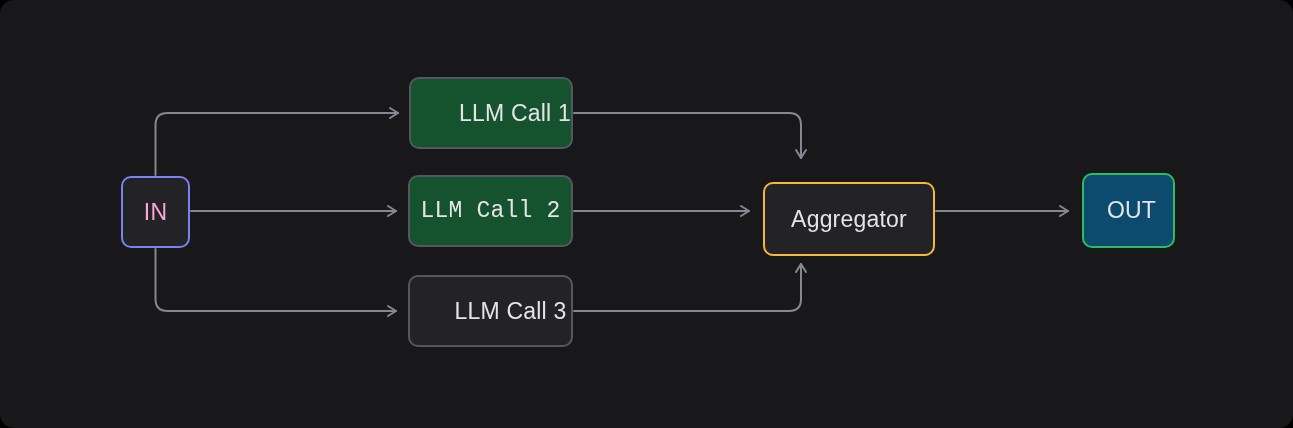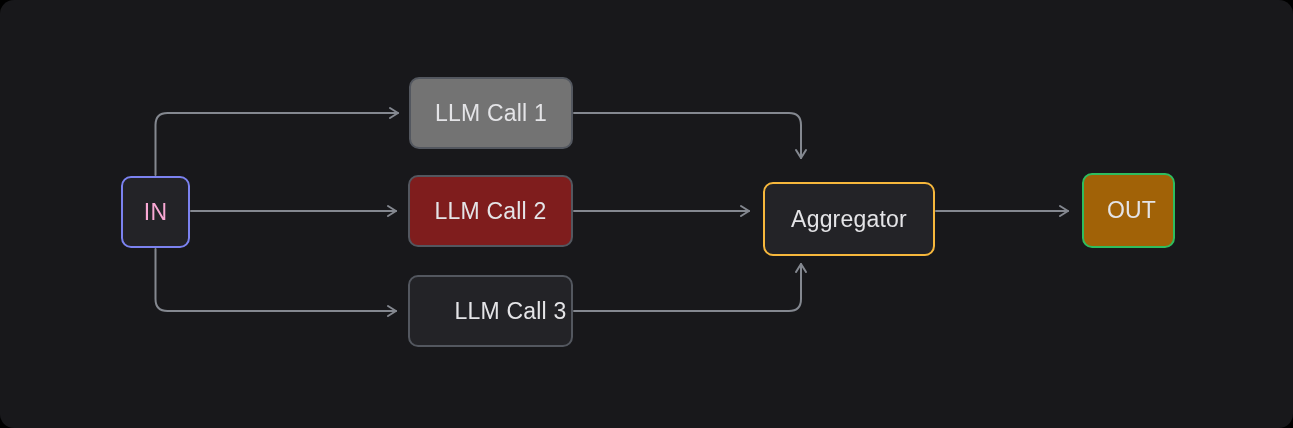--- a/index.html
+++ b/index.html
@@ -70,33 +70,33 @@
     <path class="edge" d="M 574 113 L 789 113 Q 801 113 801 125 L 801 158" marker-end="url(#arrow)" stroke="#848890"></path>
     <path class="edge" d="M 574 211 L 749 211" marker-end="url(#arrow)" stroke="#848890"></path>
     <path class="edge" d="M 574 311 L 789 311 Q 801 311 801 299 L 801 264" marker-end="url(#arrow)" stroke="#848890"></path>
     <path class="edge" d="M 936 211 L 1068 211" marker-end="url(#arrow)" stroke="#848890"></path>
   </svg>
 
   <div class="node node-in" style="border-color: rgb(123, 130, 240); background: rgb(35, 35, 39); color: #f9a8d4;">
     <span class="node-label">IN</span>
   </div>
 
-  <div class="node node-llm-call-1" style="border-color: rgb(83, 87, 95); background: #737373; color: rgb(228, 228, 231);">
+  <div class="node node-llm-call-1" style="border-color: rgb(83, 87, 95); background: #14532d; color: rgb(228, 228, 231); justify-content: flex-end;">
     <span class="node-label">LLM Call 1</span>
   </div>
 
-  <div class="node node-llm-call-2" style="border-color: rgb(83, 87, 95); background: #7f1d1d; color: rgb(228, 228, 231);">
+  <div class="node node-llm-call-2" style="border-color: rgb(83, 87, 95); background: #14532d; color: rgb(228, 228, 231); font-family: Liberation Mono, monospace;">
     <span class="node-label">LLM Call 2</span>
   </div>
 
   <div class="node node-llm-call-3" style="border-color: rgb(83, 87, 95); background: rgb(35, 35, 39); color: rgb(228, 228, 231); padding-left: 40px;">
     <span class="node-label">LLM Call 3</span>
   </div>
 
   <div class="node node-aggregator" style="border-color: rgb(246, 183, 60); background: rgb(35, 35, 39); color: rgb(228, 228, 231); margin-top: 8px;">
     <span class="node-label">Aggregator</span>
   </div>
 
-  <div class="node node-out" style="border-color: rgb(46, 189, 94); background: #a16207; color: rgb(228, 228, 231); padding-left: 6px;">
+  <div class="node node-out" style="border-color: rgb(46, 189, 94); background: #0c4a6e; color: rgb(228, 228, 231); padding-left: 6px;">
     <span class="node-label">OUT</span>
   </div>
 
 </div>
 
 </body></html>

